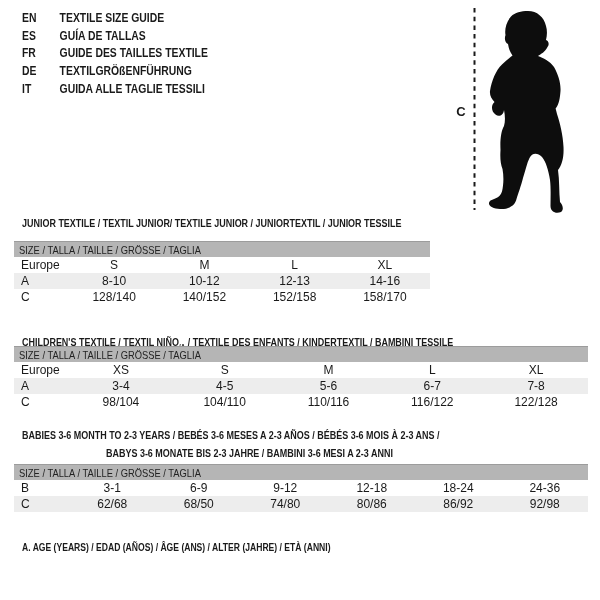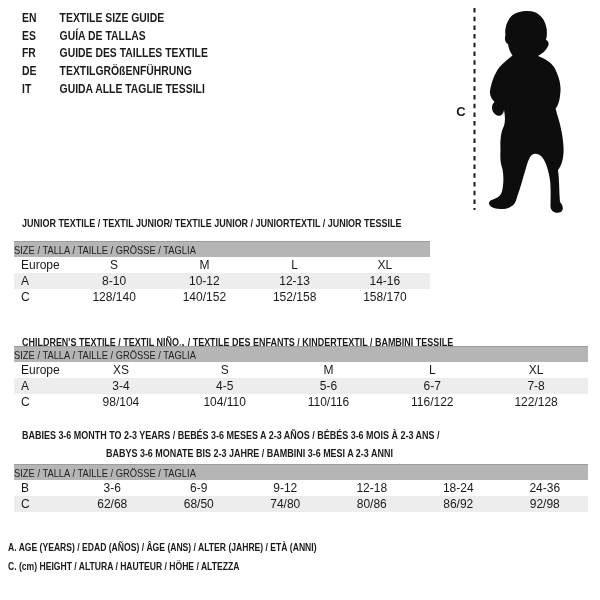--- a/index.html
+++ b/index.html
@@ -24,28 +24,28 @@
   .t1-title{top:217px;}
   .t2-title{top:336px;}
   .t3-title{top:427px;line-height:17.6px;}
   .suba{font-size:8px;vertical-align:-2.5px;font-weight:bold;}
 
   
   .sg-table{position:absolute;left:14px;}
   .t1-pos{top:241px;width:416px;}
   .t2-pos{top:346px;width:574px;}
   .t3-pos{top:464px;width:574px;}
-  .band{height:16px;background:#b5b5b5;border-top:1px solid #9c9c9c;box-sizing:border-box;display:flex;align-items:center;font-size:11px;color:#222;}
+  .band{height:16px;background:#b5b5b5;border-top:1px solid #9c9c9c;box-sizing:border-box;display:flex;align-items:center;padding-left:5px;font-size:11px;color:#222;}
   .trow{height:16px;display:flex;align-items:center;font-size:12px;}
   .trow.shaded{background:#ededed;}
   .lbl{width:55px;padding-left:7px;box-sizing:border-box;}
   .cell{flex:1;text-align:center;}
 
   
-  .notes{position:absolute;left:8px;top:537px;font-weight:bold;font-size:11px;}
+  .notes{position:absolute;left:22px;top:537px;font-weight:bold;font-size:11px;}
   .note-line{height:19.2px;display:flex;align-items:center;white-space:nowrap;}
 </style>
 </head>
 <body>
 
 <div class="canvas">
 
   <div class="lang-list">
     <div class="lang-row">
       <span class="lang-code">EN</span>
@@ -162,21 +162,21 @@
   <div class="tbl-title t3-title">
     <div><span class="cx78">BABIES 3-6 MONTH TO 2-3 YEARS / BEBÉS 3-6 MESES A 2-3 AÑOS / BÉBÉS 3-6 MOIS À 2-3 ANS /</span></div>
     <div><span class="cx78">BABYS 3-6 MONATE BIS 2-3 JAHRE / BAMBINI 3-6 MESI A 2-3 ANNI</span></div>
   </div>
   <div class="sg-table t3-pos">
     <div class="band">
       <span class="cx85">SIZE / TALLA / TAILLE / GRÖSSE / TAGLIA</span>
     </div>
     <div class="trow">
       <span class="lbl">B</span>
-      <span class="cell">3-6</span>
+      <span class="cell">3-1</span>
       <span class="cell">6-9</span>
       <span class="cell">9-12</span>
       <span class="cell">12-18</span>
       <span class="cell">18-24</span>
       <span class="cell">24-36</span>
     </div>
     <div class="trow shaded">
       <span class="lbl">C</span>
       <span class="cell">62/68</span>
       <span class="cell">68/50</span>
@@ -184,18 +184,15 @@
       <span class="cell">80/86</span>
       <span class="cell">86/92</span>
       <span class="cell">92/98</span>
     </div>
   </div>
 
   <div class="notes">
     <div class="note-line">
         <span class="cx78">A. AGE (YEARS) / EDAD (AÑOS) / ÂGE (ANS) / ALTER (JAHRE) / ETÀ (ANNI)</span>
       </div>
-    <div class="note-line">
-        <span class="cx78">C. (cm) HEIGHT / ALTURA / HAUTEUR / HÖHE / ALTEZZA</span>
-      </div>
   </div>
 
 </div>
 
 </body></html>

